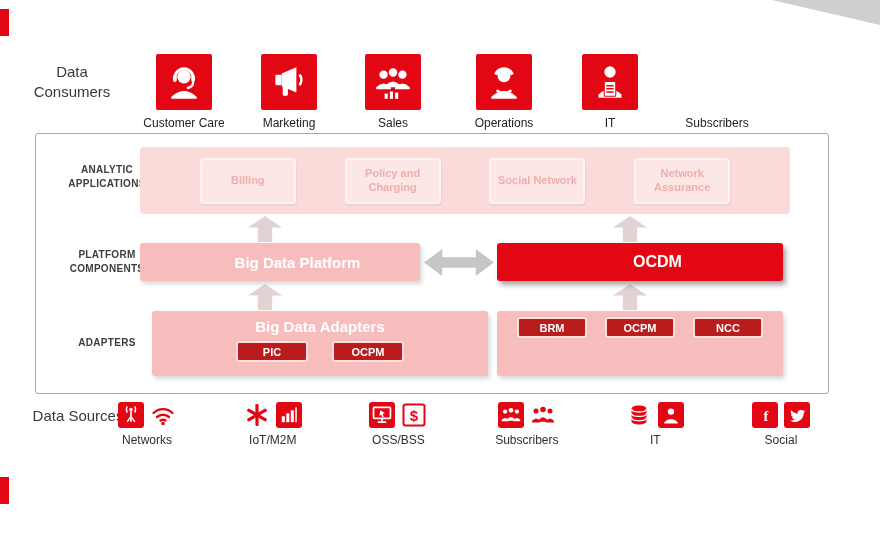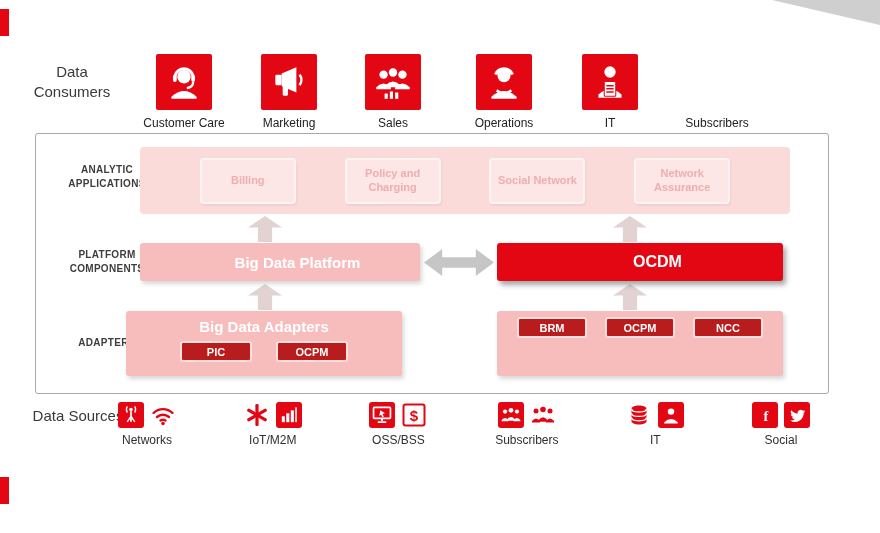--- a/index.html
+++ b/index.html
@@ -171,21 +171,21 @@
 
 <div class="arrow-up" style="left:248px;top:216px"></div>
 <div class="arrow-up" style="left:613px;top:216px"></div>
 <div class="arrow-up" style="left:248px;top:284px"></div>
 <div class="arrow-up" style="left:613px;top:284px"></div>
 <div class="arrow-lr"></div>
 
 <div class="platform-box pinkbg">Big Data Platform</div>
 <div class="platform-box redbg">OCDM</div>
 
-<div class="adapter-box" style="left:126px;width:276px">
+<div class="adapter-box" style="left:152px;width:336px">
   <div class="adapter-title">Big Data Adapters</div>
   <div class="adapter-subrow">
     <span class="sub-box w2">PIC</span>
     <span class="sub-box w2">OCPM</span>
   </div>
 </div>
 <div class="adapter-box" style="left:497px;width:286px">
   <div class="adapter-subrow">
     <span class="sub-box w3">BRM</span>
     <span class="sub-box w3">OCPM</span>

